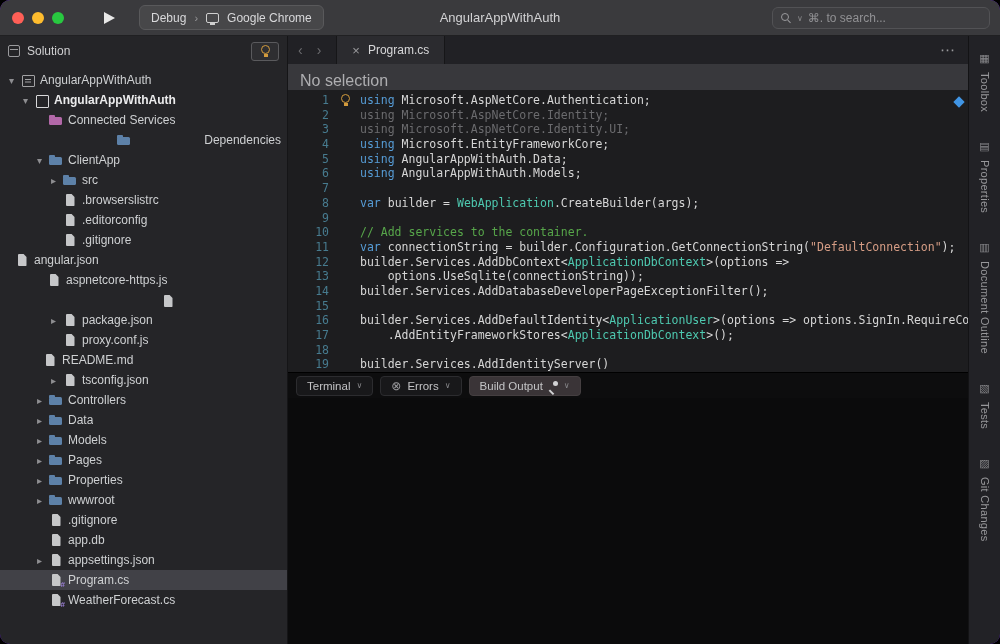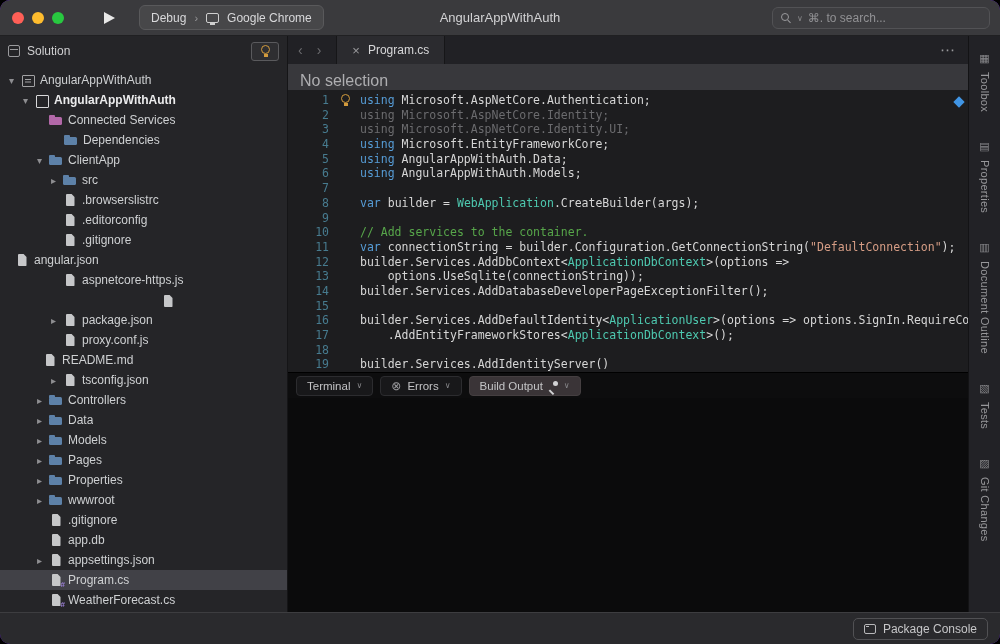--- a/index.html
+++ b/index.html
@@ -136,21 +136,21 @@
           <div class="tree-row" style="padding-left: 20px;">
             <span class="chev">▾</span>
             <span class="ticon icon-project"></span>
             <span class="tlabel bold">AngularAppWithAuth</span>
           </div>
           <div class="tree-row" style="padding-left: 34px;">
             <span class="chev"></span>
             <span class="ticon icon-folder-pink"></span>
             <span class="tlabel">Connected Services</span>
           </div>
-          <div class="tree-row" style="padding-left: 49px;">
+          <div class="tree-row" style="padding-left: 34px; justify-content: space-between;">
             <span class="chev"></span>
             <span class="ticon icon-folder"></span>
             <span class="tlabel">Dependencies</span>
           </div>
           <div class="tree-row" style="padding-left: 34px;">
             <span class="chev">▾</span>
             <span class="ticon icon-folder"></span>
             <span class="tlabel">ClientApp</span>
           </div>
           <div class="tree-row" style="padding-left: 48px;">
@@ -171,21 +171,21 @@
           <div class="tree-row" style="padding-left: 48px;">
             <span class="chev"></span>
             <span class="ticon icon-file"></span>
             <span class="tlabel">.gitignore</span>
           </div>
           <div class="tree-row" style="">
             <span class="chev"></span>
             <span class="ticon icon-file"></span>
             <span class="tlabel">angular.json</span>
           </div>
-          <div class="tree-row" style="padding-left: 48px;">
+          <div class="tree-row" style="padding-left: 32px;">
             <span class="chev"></span>
             <span class="ticon icon-file"></span>
             <span class="tlabel">aspnetcore-https.js</span>
           </div>
           <div class="tree-row" style="padding-left: 56px; flex-direction: column;">
             <span class="chev"></span>
             <span class="ticon icon-file"></span>
             <span class="tlabel">karma.conf.js</span>
           </div>
           <div class="tree-row" style="padding-left: 48px;">
@@ -339,20 +339,14 @@
           <span class="vicon">▧</span>
           <span class="vlabel">Tests</span>
         </div>
         <div class="vtab">
           <span class="vicon">▨</span>
           <span class="vlabel">Git Changes</span>
         </div>
       </aside>
   </div>
 
-  <div class="statusbar">
-    <div class="pkg-btn">
-      <span class="console-icon"></span>
-      <span>Package Console</span>
-    </div>
-  </div>
 
 </div>
 
 </body></html>

